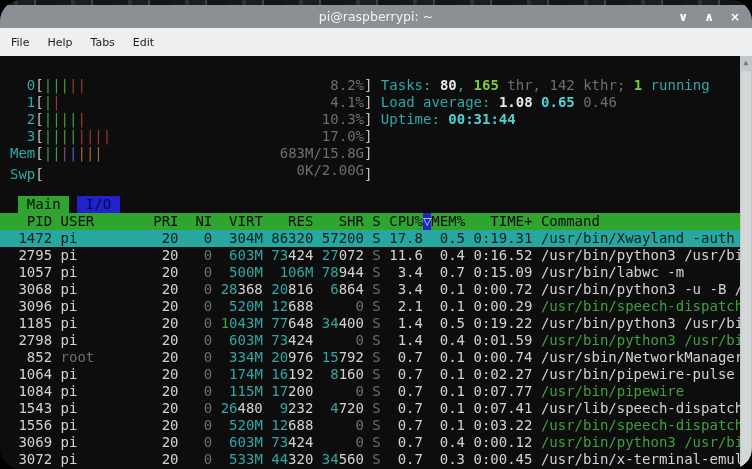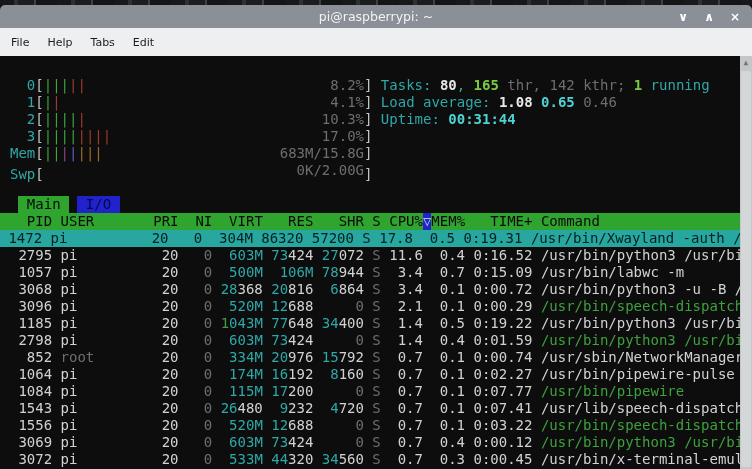--- a/index.html
+++ b/index.html
@@ -1,17 +1,17 @@
 <!DOCTYPE html>
 <html style="--text: #d2d2d2; --gray: #6e6e6e; --cyan: #2ea8a8; --bcyan: #4ed2d2; --bwhite: #e8e8e8; --green: #3da13d; --bgreen: #7cc93e; --bar_green: #3da13d; --bar_red: #9e3a31; --bar_magenta: #8b3f8b; --bar_blue: #5a5ad2; --bar_orange: #a06a2a; --header_bg: #2fa52f; --selection_bg: #28a7a1; --tab_inactive_bg: #2222cc; --tab_inactive_fg: #000a4d; --sort_bg: #2323cb; --sort_fg: #aebcff; --titlebar_bg: #8a9096; --titlebar_fg: #f1f3f4; --menubar_bg: #edeff0; --menubar_fg: #1d1d1d; --terminal_bg: #0d0d0d; --scrollbar_track: #c3c7c9; --scrollbar_thumb: #d4d7d8; --scrollbar_arrow: #74797c; --bracket: #c4c4c4;"><head>
 <meta charset="utf-8">
 <style>
   html,body{margin:0;padding:0;background:#000;}
   .screen{position:relative;width:752px;height:469px;overflow:hidden;
-    font-family:"DejaVu Sans Mono",monospace;background:var(--terminal_bg,#0d0d0d);}
+    font-family:"DejaVu Sans Mono",monospace;background:var(--terminal_bg,#0d0d0d);border-radius:21px;}
   .desktop-strip{height:5px;width:100%;
     background:repeating-linear-gradient(90deg,#17181a 0 14px,#2e3134 14px 18px,#1b1d1f 18px 34px,#3d4144 34px 36px,#141517 36px 57px);}
   .titlebar{height:23px;background:var(--titlebar_bg);display:flex;align-items:center;justify-content:center;
     position:relative;border-radius:5px 5px 0 0;font-family:"DejaVu Sans","Liberation Sans",sans-serif;}
   .title{color:var(--titlebar_fg);font-size:12.5px;}
   .controls{position:absolute;right:10px;top:0;bottom:0;display:flex;gap:12px;align-items:center;}
   .ctrl{color:#fff;font-size:12px;font-weight:bold;width:14px;text-align:center;cursor:default;line-height:1;}
   .menubar{height:28px;background:var(--menubar_bg);display:flex;align-items:center;padding-left:2px;
     font-family:"DejaVu Sans","Liberation Sans",sans-serif;font-size:11px;color:var(--menubar_fg);}
   .menu-item{padding:0 9px;height:100%;display:flex;align-items:center;}
@@ -24,21 +24,21 @@
   .bracket{color:var(--bracket);}
   .info{margin-left:1ch;}
   .tabs-line{padding-left:1ch;}
   .tab{padding:0 1ch;margin-right:1ch;}
   .tab.active{background:var(--header_bg);color:#0a0a0a;}
   .tab.inactive{background:var(--tab_inactive_bg);color:var(--tab_inactive_fg);}
   .phead{background:var(--header_bg);margin-left:-10px;padding-left:10px;align-items:center;}
   .phead span{color:#0a0a0a;}
   .phead .sort-arrow{background:var(--sort_bg);color:var(--sort_fg);}
   .prow{overflow:hidden;}
-  .prow.sel{background:var(--selection_bg);margin-left:-10px;}
+  .prow.sel{background:var(--selection_bg);margin-left:-10px;padding-left:10px;}
   .prow.sel span{color:#05201e !important;font-weight:normal !important;}
   .cl-pid{display:inline-block;width:5ch;text-align:right;}
   .cl-user{display:inline-block;width:11ch;padding-left:1ch;box-sizing:border-box;text-align:left;}
   .cl-pri{display:inline-block;width:4ch;text-align:right;}
   .cl-ni{display:inline-block;width:4ch;text-align:right;}
   .cl-virt{display:inline-block;width:6ch;text-align:right;}
   .cl-res{display:inline-block;width:6ch;text-align:right;}
   .cl-shr{display:inline-block;width:6ch;text-align:right;}
   .cl-s{display:inline-block;width:2ch;text-align:right;}
   .cl-cpu{display:inline-block;width:5ch;text-align:right;}

